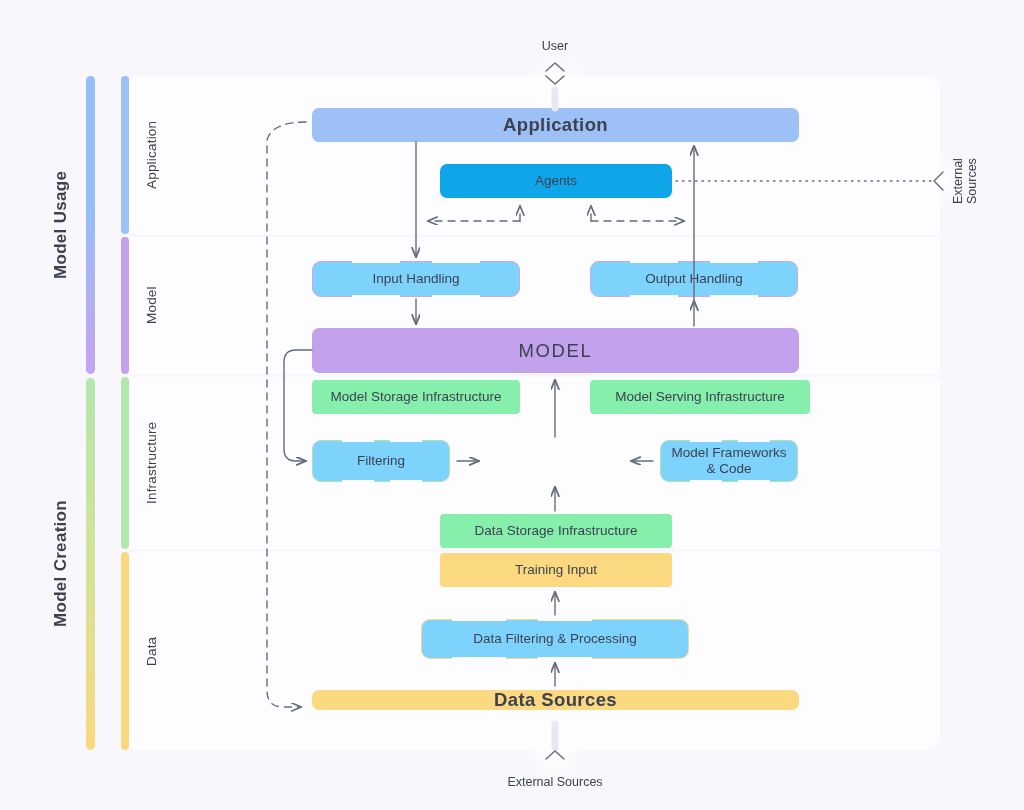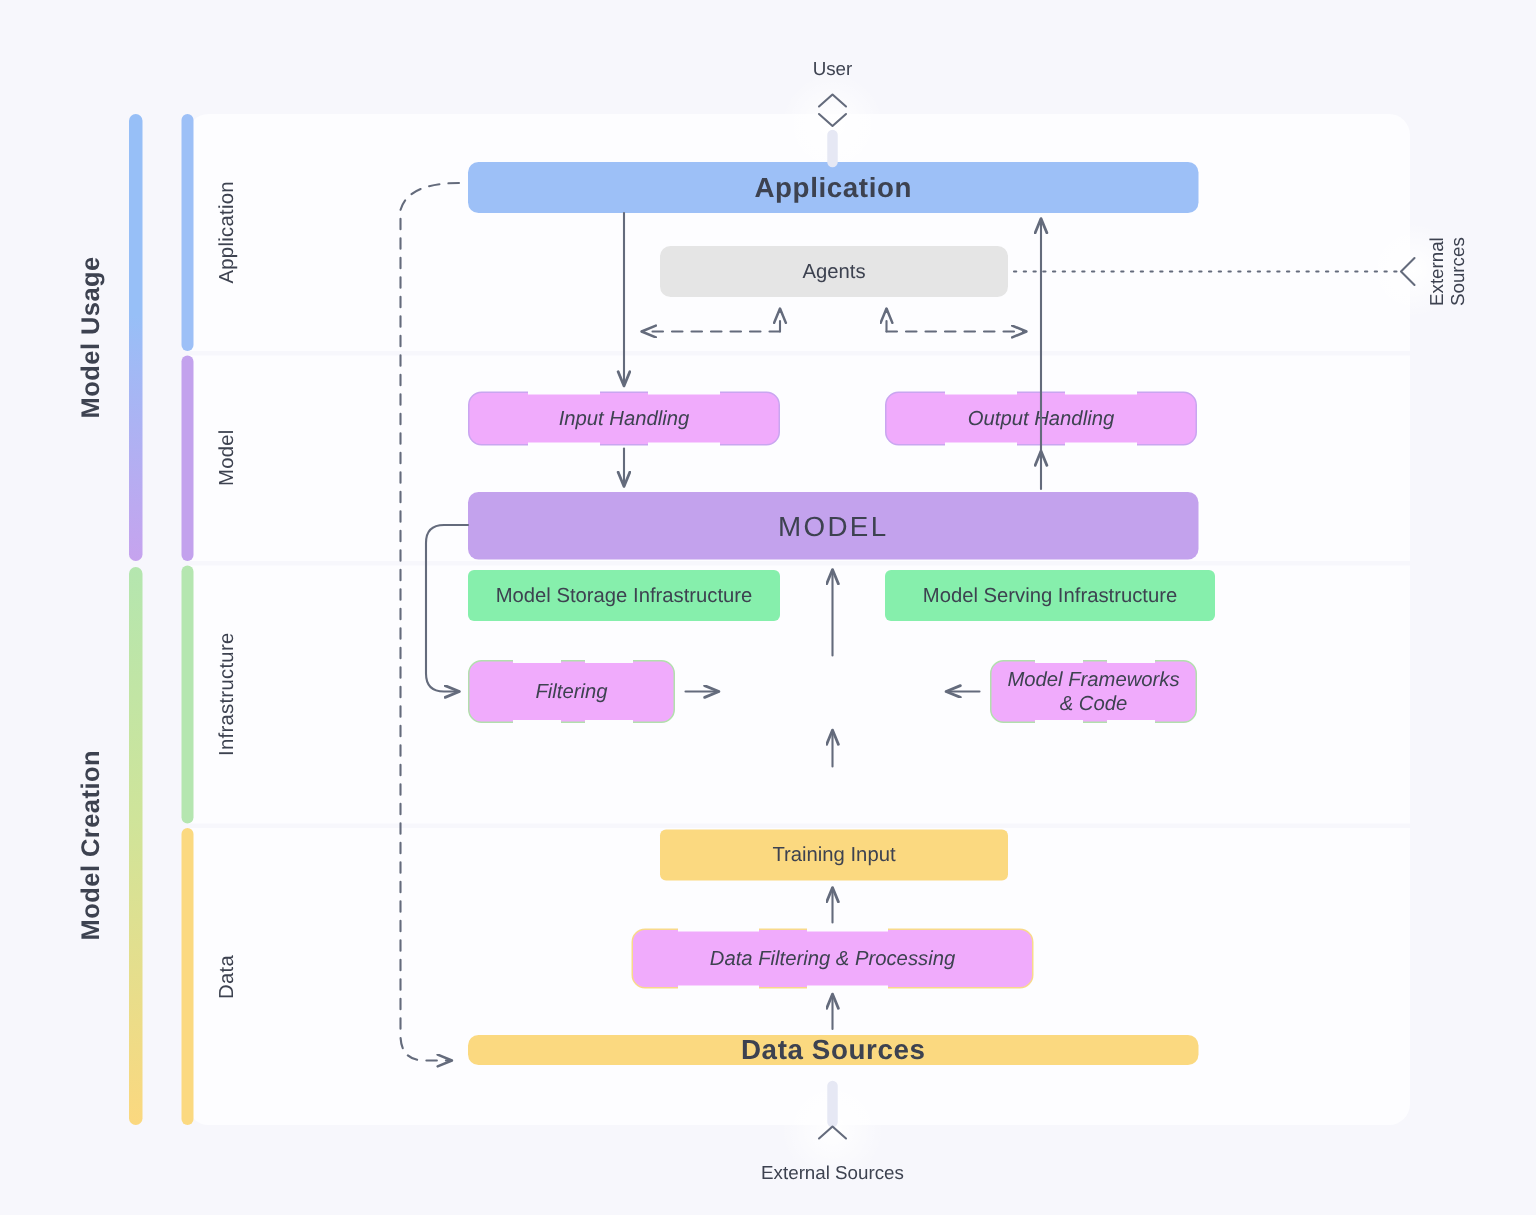--- a/index.html
+++ b/index.html
@@ -56,27 +56,27 @@
     font-size: 13.5px;
     line-height: 1.18;
     color: #3d4250;
     padding: 0 8px;
   }
   .node.big   { font-size: 18.5px; font-weight: 600; letter-spacing: .4px; }
   .node.model { font-size: 18.5px; font-weight: 500; letter-spacing: 1.6px; }
   .node.sq    { border-radius: 4px; }
 
   .fill-blue   { background:#9dc0f7; }
-  .fill-blue-lt{ background:#e5e5e5; }
+  .fill-blue-lt{ background:#0ea5e9; }
   .fill-purple { background:#c3a2ed; }
   .fill-green  { background:#86efac; }
   .fill-yellow { background:#fbd980; }
 
   
-  .outline { background:#f0abfc; border:1.6px solid #cfcfdb; border-radius:9px;font-style:italic; }
+  .outline { background:#7dd3fc; border:1.6px solid #cfcfdb; border-radius:9px; }
   .outline.purple { border-color:#c9a6f0; }
   .outline.green  { border-color:#b2dfad; }
   .outline.yellow { border-color:#f8d98b; }
   .notch {
     position:absolute; background:#fdfdff; pointer-events:none;
   }
 
   
   #arrows { position:absolute; left:0; top:0; width:1024px; height:810px; pointer-events:none; }
 
@@ -164,20 +164,21 @@
   <div class="notch" style="left:564px; top:438px; width:32px; height:4px;"></div>
   <div class="notch" style="left:564px; top:480px; width:32px; height:4px;"></div>
 
   <div class="node outline green" style="left:660px; top:440px; width:138px; height:42px; white-space:pre-line;">Model Frameworks
 &amp; Code</div>
   <div class="notch" style="left:690px; top:438px; width:32px; height:4px;"></div>
   <div class="notch" style="left:690px; top:480px; width:32px; height:4px;"></div>
   <div class="notch" style="left:738px; top:438px; width:32px; height:4px;"></div>
   <div class="notch" style="left:738px; top:480px; width:32px; height:4px;"></div>
 
+  <div class="node sq fill-green" style="left:440px; top:514px; width:232px; height:34px;">Data Storage Infrastructure</div>
 
   <div class="node sq fill-yellow" style="left:440px; top:553px; width:232px; height:34px;">Training Input</div>
 
   <div class="node outline yellow" style="left:421px; top:619px; width:268px; height:40px;">Data Filtering &amp; Processing</div>
   <div class="notch" style="left:452px; top:617px; width:54px; height:4px;"></div>
   <div class="notch" style="left:452px; top:657px; width:54px; height:4px;"></div>
   <div class="notch" style="left:538px; top:617px; width:54px; height:4px;"></div>
   <div class="notch" style="left:538px; top:657px; width:54px; height:4px;"></div>
 
   <div class="node big fill-yellow" style="left:312px; top:690px; width:487px; height:20px;">Data Sources</div>

